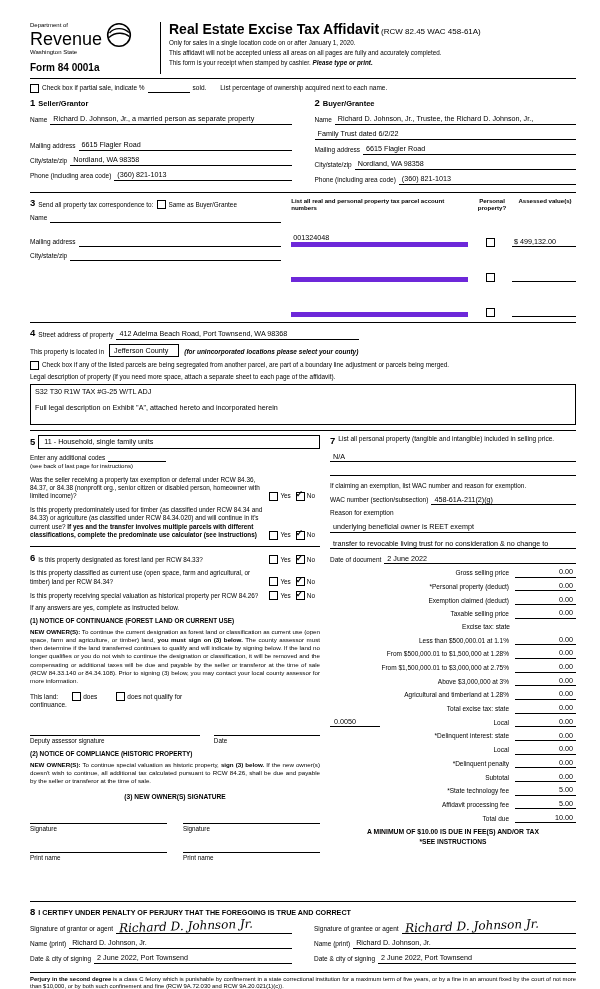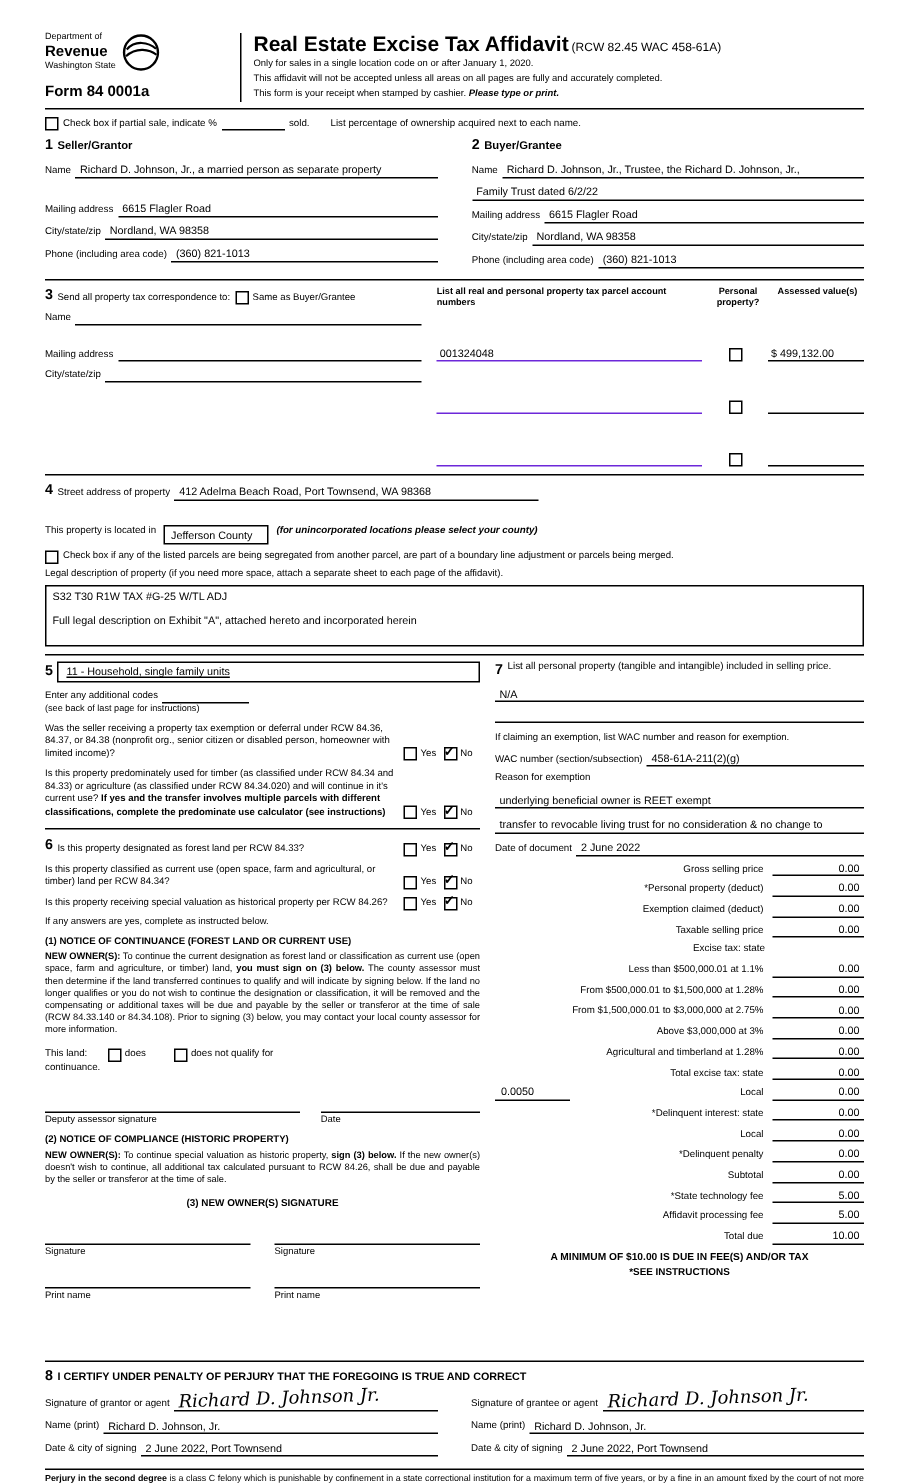--- a/index.html
+++ b/index.html
@@ -14,21 +14,21 @@
   .secnum{font-weight:bold;font-size:9.5px;margin-right:3px;}
   .cb{display:inline-block;width:7px;height:7px;border:1px solid #000;position:relative;flex:none;background:#fff;vertical-align:-1px;}
   .cb.checked::after{content:"\2713";position:absolute;left:-1px;top:-3.5px;font-size:9px;font-weight:bold;}
   .cbl{margin:0 5px 0 2px;}
   .yesno{display:flex;align-items:flex-end;white-space:nowrap;flex:none;margin-left:4px;}
   
   .header{display:flex;padding-bottom:4px;border-bottom:1px solid #000;}
   .hleft{width:130px;flex:none;}
   .dept-row{display:flex;gap:4px;}
   .dept-small{font-size:6px;display:block;}
-  .dept-name{font-size:10px;font-weight:bold;display:block;line-height:1;}
+  .dept-name{font-size:18px;font-weight:normal;display:block;line-height:1;}
   .dept-state{font-size:6px;display:block;margin-top:1px;}
   .form-no{font-size:10px;font-weight:bold;margin-top:4px;}
   .hdiv{width:1px;background:#000;margin:0 8px 0 0;}
   .htitle{font-size:14px;font-weight:bold;line-height:1.1;}
   .hrcw{font-size:8px;font-weight:normal;}
   .hnote{font-size:6.3px;margin-top:1.5px;}
   
   .partial{display:flex;align-items:flex-end;margin:5px 0 4px 0;font-size:6.5px;}
   .blank40{display:inline-block;width:42px;border-bottom:1px solid #000;margin:0 3px;}
   .pright{margin-left:14px;}
@@ -43,33 +43,33 @@
   .spacer12{height:11px;}
   
   .sec3{display:flex;border-top:1px solid #000;padding:4px 0 5px 0;gap:10px;}
   .sec3l{width:46%;}
   .sec3r{flex:1;}
   .ptable-h{display:flex;font-weight:bold;font-size:6.1px;line-height:1.15;}
   .ptc1{flex:1.55;}
   .ptc2{width:44px;text-align:center;}
   .ptc3{width:62px;text-align:center;}
   .ptrow{display:flex;align-items:flex-end;margin-top:5px;font-size:7.2px;}
-  .ptnum{flex:1.55;border-bottom:1px solid #6d28d9;padding-left:2px;min-height:8px;}
+  .ptnum{flex:1.55;border-bottom:5px solid #6d28d9;padding-left:2px;min-height:8px;}
   .ptcb{width:44px;display:flex;justify-content:center;}
   .ptval{width:62px;border-bottom:1px solid #000;text-align:left;padding-left:2px;min-height:8px;margin-top:21px;}
   
   .sec4{border-top:1px solid #000;padding:4px 0 5px 0;}
   .countybox{border:1px solid #000;padding:1px 10px 1px 4px;margin:0 5px;font-size:7.2px;}
   .legalbox{border:1px solid #000;margin-top:2px;padding:2px 4px 3px 4px;height:34px;}
   .legal2{margin-top:7px;}
   
   .cols{display:flex;border-top:1px solid #000;padding-top:4px;gap:10px;min-height:462px;}
   .lcol{width:290px;flex:none;}
   .rcol{flex:1;}
-  .codebox{border:1px solid #000;padding:1.5px 5px;flex:1;font-size:7.2px;text-decoration:underline;}
+  .codebox{border:1px solid #000;padding:1.5px 5px;flex:1;font-size:7.2px;}
   .q{display:flex;align-items:flex-end;margin-top:5px;font-size:6.4px;}
   .qtext{flex:1;}
   .sec6{border-top:1px solid #000;margin-top:6px;padding-top:3px;}
   .shead{font-weight:bold;font-size:6.4px;margin-top:5px;}
   .p{font-size:6.2px;text-align:justify;margin-top:2px;}
   .landrow{display:flex;align-items:flex-end;margin-top:7px;font-size:6.5px;gap:14px;}
   .deputy{display:flex;gap:14px;margin-top:16px;}
   .dcol1{flex:1.6;}
   .dcol2{flex:1;}
   .lineabove{border-bottom:1px solid #000;height:9px;}
@@ -237,21 +237,21 @@
       </div>
     </div>
   </div>
 
   <div class="sec4">
     <div class="frow" style="margin-top:0;">
       <span class="secnum">4</span>
       <span class="flabel">Street address of property</span>
       <span class="fvalue val" style="flex:none;width:240px;">412 Adelma Beach Road, Port Townsend, WA 98368</span>
     </div>
-    <div class="row" style="align-items:flex-start;margin-top:16px;font-size:6.5px;">
+    <div class="row" style="align-items:flex-end;margin-top:4px;font-size:6.5px;">
       <span>This property is located in</span>
       <span class="countybox">Jefferson County</span>
       <span class="b i">(for unincorporated locations please select your county)</span>
     </div>
     <div class="row" style="align-items:flex-start;margin-top:4px;font-size:6.4px;">
       <span class="cb"></span>
       <span style="margin-left:3px">Check box if any of the listed parcels are being segregated from another parcel, are part of a boundary line adjustment or parcels being merged.</span>
     </div>
     <div style="margin-top:3px;font-size:6.4px;">Legal description of property (if you need more space, attach a separate sheet to each page of the affidavit).</div>
     <div class="legalbox">

